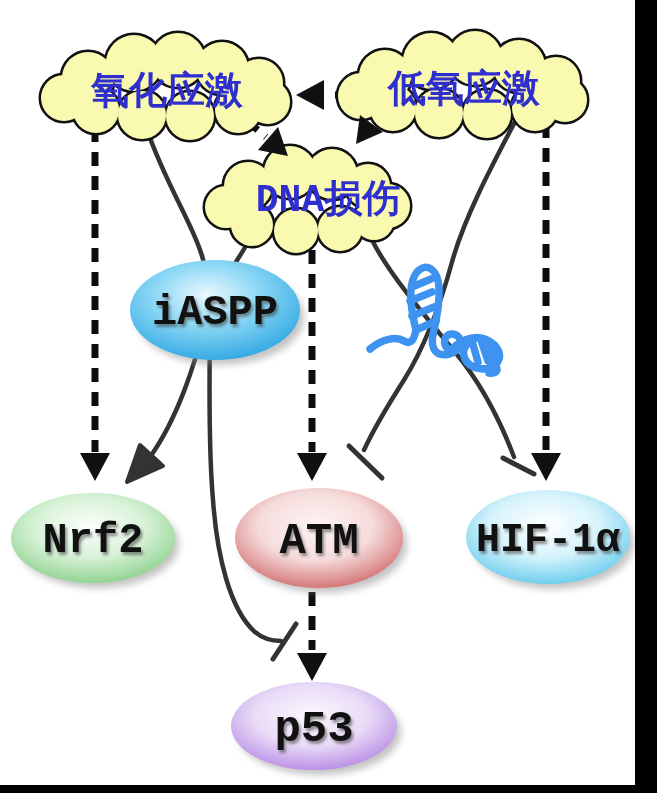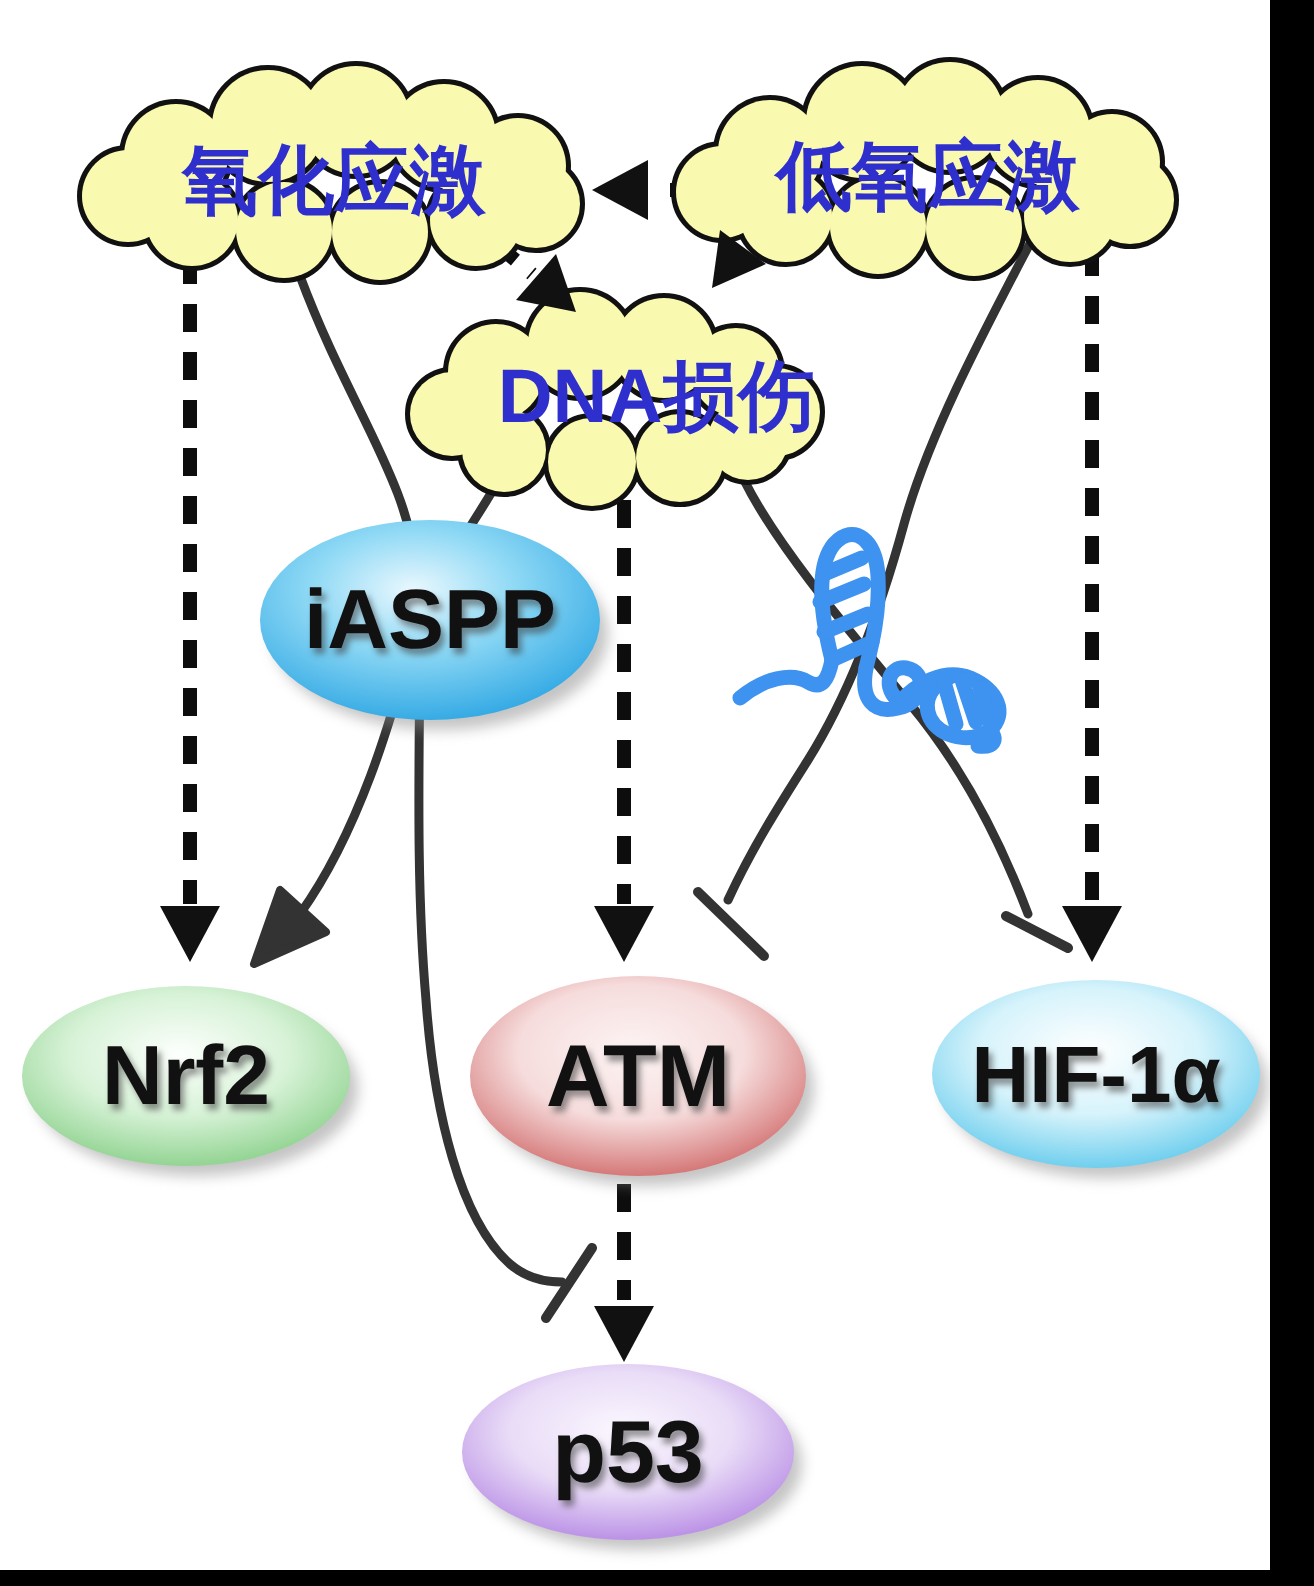--- a/index.html
+++ b/index.html
@@ -1,17 +1,17 @@
 <!DOCTYPE html>
 <html><head>
 <meta charset="utf-8">
 <style>
   html,body{margin:0;padding:0;background:#ffffff;}
   .stage{position:relative;width:657px;height:793px;overflow:hidden;background:#fff;
-         font-family:Liberation Sans, sans-serif;}
+         font-family:Liberation Mono, monospace;}
   svg{display:block;}
   .cloud-label{font-size:38px;font-weight:bold;fill:#2F2FCE;text-anchor:middle;}
   .node-label{font-weight:bold;fill:#111;text-anchor:middle;
               text-shadow:2px 3px 3px rgba(60,60,60,0.55);}
   .solid-edge{fill:none;stroke:#333333;stroke-width:4.5;stroke-linecap:round;}
   .tbar{stroke:#333333;stroke-width:5;stroke-linecap:round;}
   .dashed-edge{fill:none;stroke:#0d0d0d;stroke-width:7;stroke-dasharray:14 10;}
   .ahead{fill:#111111;stroke:none;}
   .rna{fill:none;stroke:#3E92F0;stroke-width:7.5;stroke-linecap:round;stroke-linejoin:round;}
 </style>

